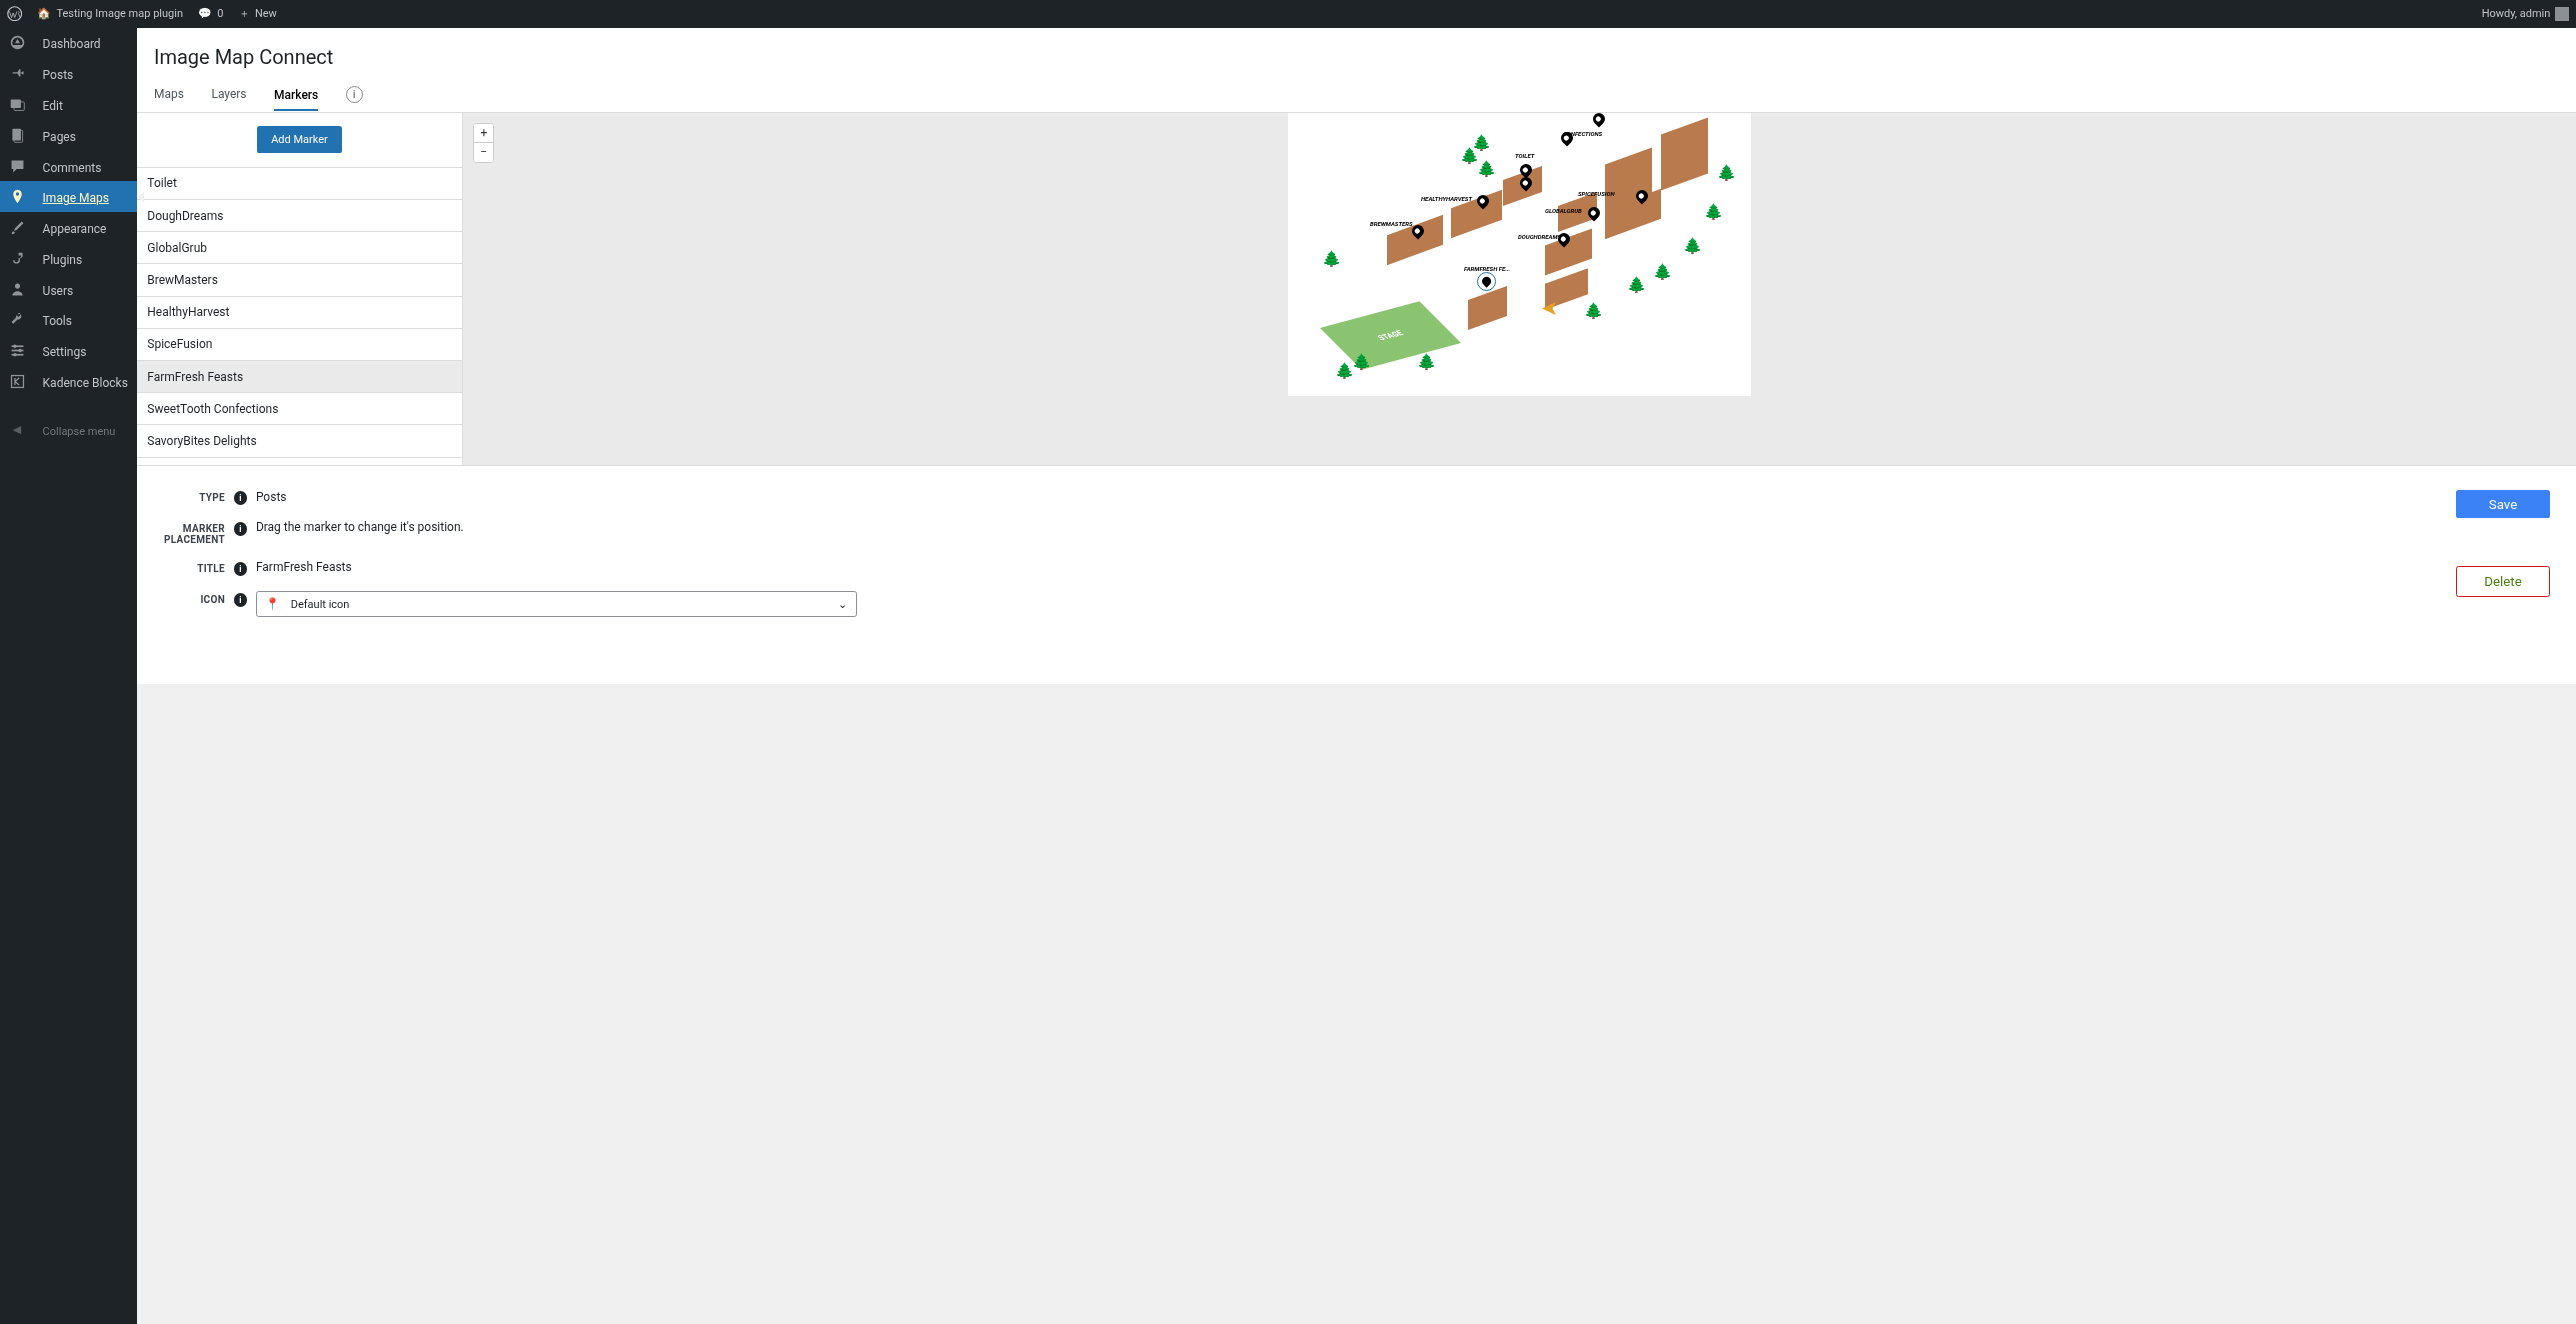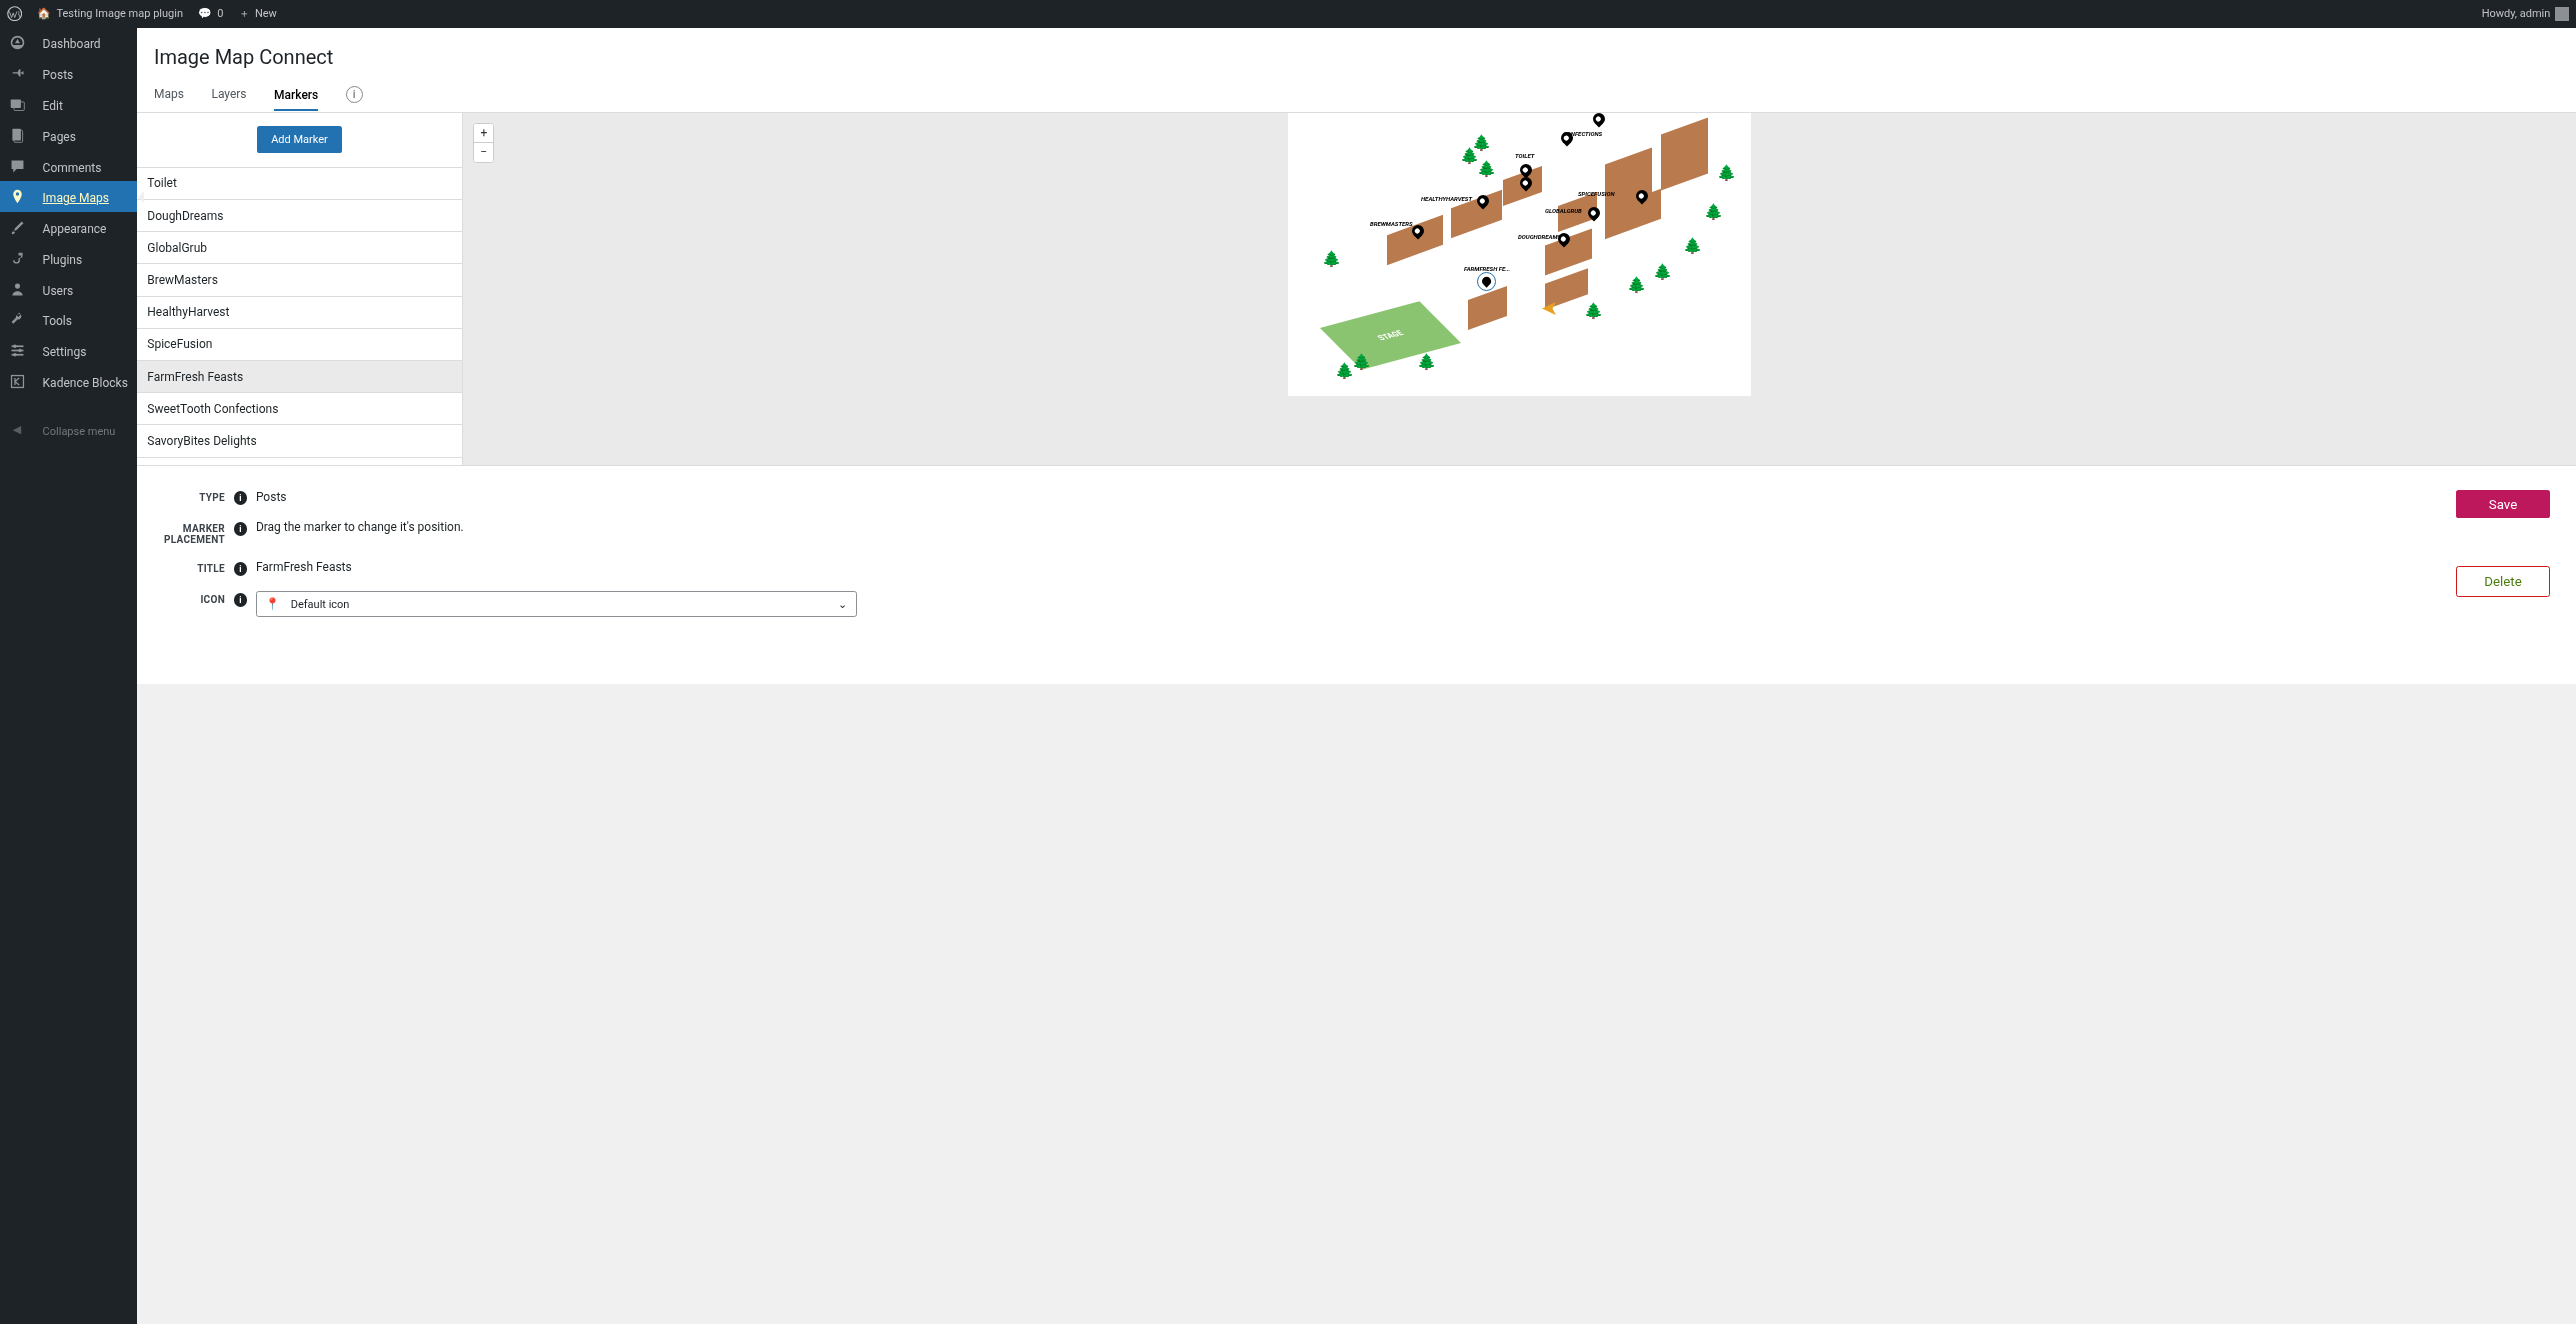--- a/index.html
+++ b/index.html
@@ -35,21 +35,21 @@
 .zoom-ctrl button:last-child { border-bottom:none; }
 .edit-section { background:#fff; border-top:0.9px solid #dcdcde; padding: 24px 26px 51px; }
 .edit-title { font-size:17px; font-weight:600; margin-bottom:17px; }
 .edit-grid { display:flex; gap:34px; }
 .form-col { flex:1; }
 .form-row { display:flex; align-items:flex-start; margin-bottom:15.4px; gap:8.6px; }
 .form-label { width:62px; text-align:right; font-size:10px; font-weight:700; color:#3c434a; letter-spacing:0.3px; padding-top:2.6px; }
 .info-dot { width:13.7px; height:13.7px; border-radius:50%; background:#1d2327; color:#fff; font-size:8.6px; display:flex; align-items:center; justify-content:center; flex-shrink:0; font-weight:700; margin-top:1.7px; }
 .form-val { font-size:12px; color:#1d2327; flex:1; }
 .btn-col { display:flex; flex-direction:column; gap:12px; width:94px; }
-.btn-save { background:#be185d; color:#fff; border:none; padding:6.9px 17px; border-radius:2.6px; cursor:pointer; }
+.btn-save { background:#3b82f6; color:#fff; border:none; padding:6.9px 17px; border-radius:2.6px; cursor:pointer; }
 .btn-delete { background:#fff; color:#4d7c0f; border:0.9px solid #cc1818; padding:6.9px 17px; border-radius:2.6px; cursor:pointer;margin-top:36px; }
 .icon-select { display:flex; align-items:center; border:0.9px solid #8c8f94; border-radius:2.6px; flex:1; padding:5.1px 8.6px; gap:10.3px; background:#fff; cursor:pointer; max-width:601px; }
 .icon-select .pin { font-size:12px; }
 .icon-select .chev { margin-left:auto; }
 .tree { position:absolute; font-size:15.4px; color:#4a7a3a; }
 .pin-dot { position:absolute; width:12px; height:12px; background:#000; border-radius:50% 50% 50% 0; transform:rotate(-45deg); }
 .pin-dot::after { content:""; position:absolute; width:4.3px; height:4.3px; background:#fff; border-radius:50%; top:3.4px; left:3.4px; }
 .pin-selected { position:absolute; width:19px; height:19px; border:1.7px solid #2271b1; border-radius:50%; display:flex; align-items:center; justify-content:center; background:#fff; }
 .pin-selected::before { content:""; width:8.6px; height:8.6px; background:#000; border-radius:50% 50% 50% 0; transform:rotate(-45deg); }
 .iso-box { position:absolute; background:#b97a4e; transform:skewY(-20deg) skewX(0deg); }

